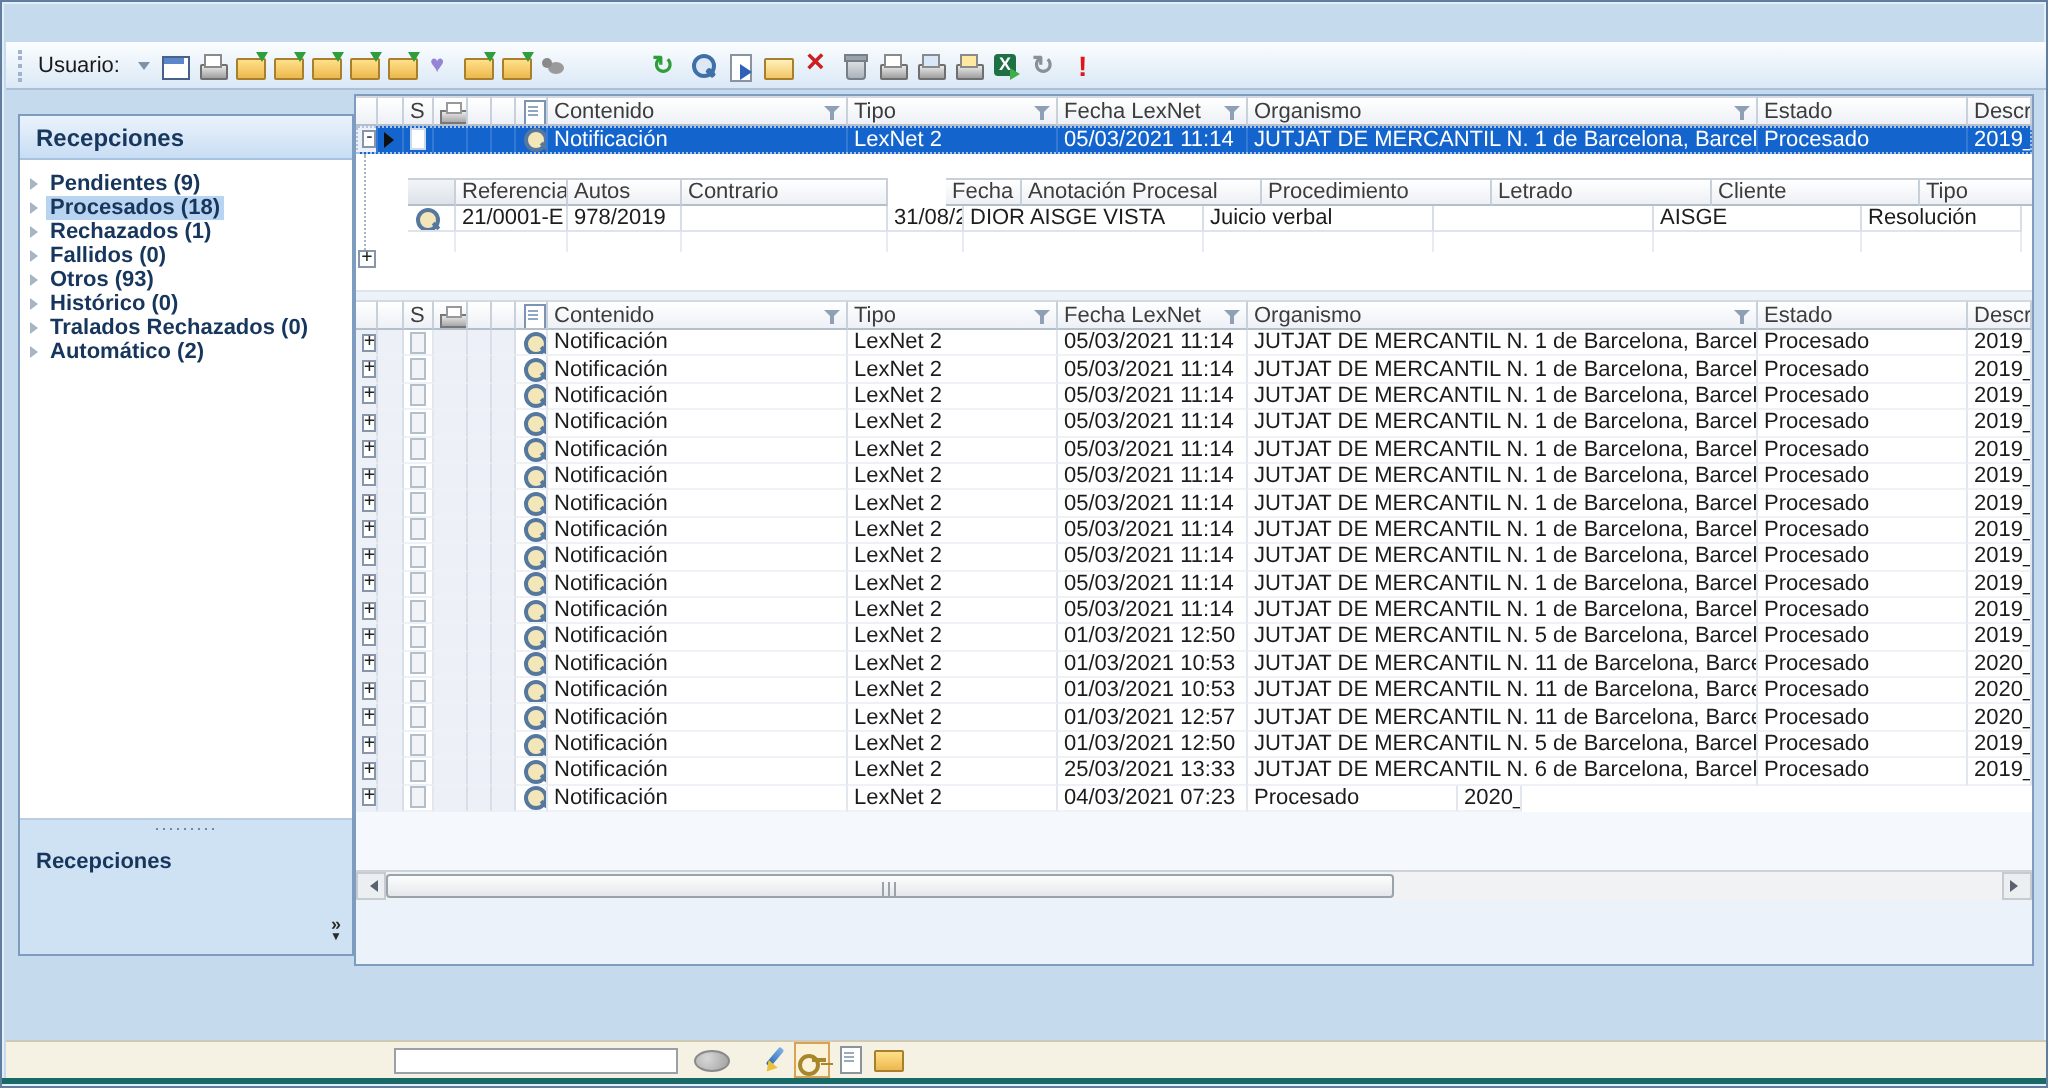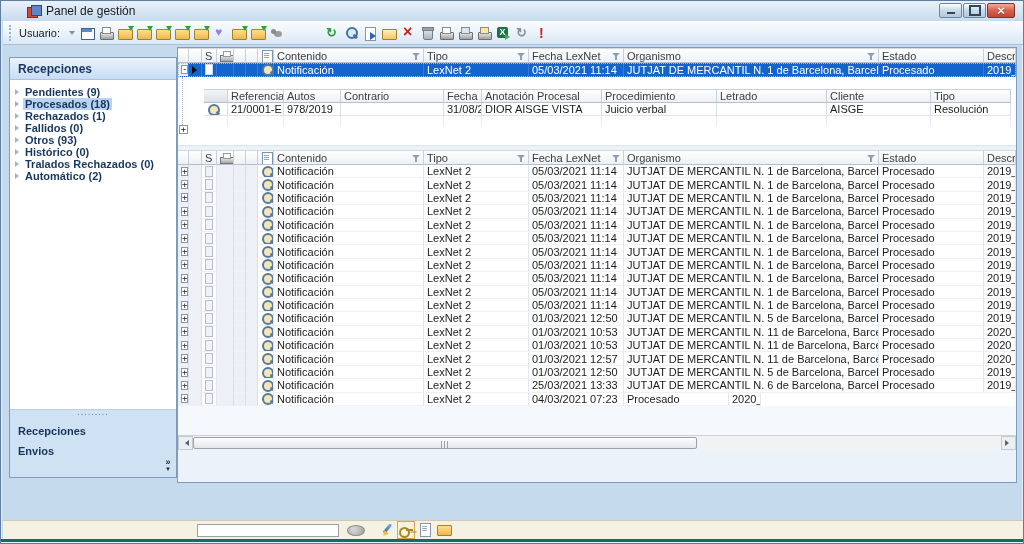--- a/index.html
+++ b/index.html
@@ -137,29 +137,20 @@
   .sic-document::before{content:"";position:absolute;left:3px;top:1px;width:9px;height:12px;background:#fff;border:1px solid #8a93a0;}
   .sic-document::after{content:"";position:absolute;left:5px;top:4px;width:5px;height:1px;background:#9aabbc;box-shadow:0 2px 0 #9aabbc,0 4px 0 #9aabbc;}
   .sic-folder::before{content:"";position:absolute;left:1px;top:3px;width:13px;height:9px;background:linear-gradient(#ffe08a,#edb84f);border:1px solid #a8802c;border-radius:1px;}
   .teal-line{position:absolute;left:0;top:538px;width:1024px;height:3px;background:#176a66;}
 </style>
 </head>
 <body>
 
 <div class="window">
 
-  <div class="titlebar">
-    <span class="app-icon"></span>
-    <span class="title-text">Panel de gestión</span>
-    <div class="winbtns">
-      <span class="wbtn min"></span>
-      <span class="wbtn max"></span>
-      <span class="wbtn close"></span>
-    </div>
-  </div>
 
   <div class="toolbar">
     <span class="grip"></span>
     <span class="tb-label">Usuario:</span>
     <span class="tb-sep"></span>
     <div class="tb-icons" id="tb-icons">
         <span class="ic ic-properties"></span>
         <span class="ic ic-printer"></span>
         <span class="ic ic-folder-receive"></span>
         <span class="ic ic-folder-receive"></span>
@@ -219,21 +210,20 @@
         </div>
         <div class="titem">
           <span class="arrow"></span>
           <span class="lbl">Automático (2)</span>
         </div>
       </div>
     <div class="splitter">.........</div>
     <div class="side-bottom">
       <div id="side-panels">
           <div class="sb-item">Recepciones</div>
-          <div class="sb-item">Envios</div>
         </div>
       <div class="chevrons">
           <span class="c1">»</span>
           <span class="c2">▼</span>
         </div>
     </div>
   </div>
 
   <div class="grid-panel">
     <div class="ghead" id="ghead1">
@@ -317,21 +307,21 @@
             <div class="hcell btnish" style="width: 24px;"></div>
             <div class="hcell" style="width: 56px;">
               <span>Referencia</span>
             </div>
             <div class="hcell" style="width: 57px;">
               <span>Autos</span>
             </div>
             <div class="hcell" style="width: 103px;">
               <span>Contrario</span>
             </div>
-            <div class="hcell" style="width: 38px;">
+            <div class="hcell" style="width: 38px; margin-left: 29px;">
               <span>Fecha</span>
             </div>
             <div class="hcell" style="width: 120px;">
               <span>Anotación Procesal</span>
             </div>
             <div class="hcell" style="width: 115px;">
               <span>Procedimiento</span>
             </div>
             <div class="hcell" style="width: 110px;">
               <span>Letrado</span>

